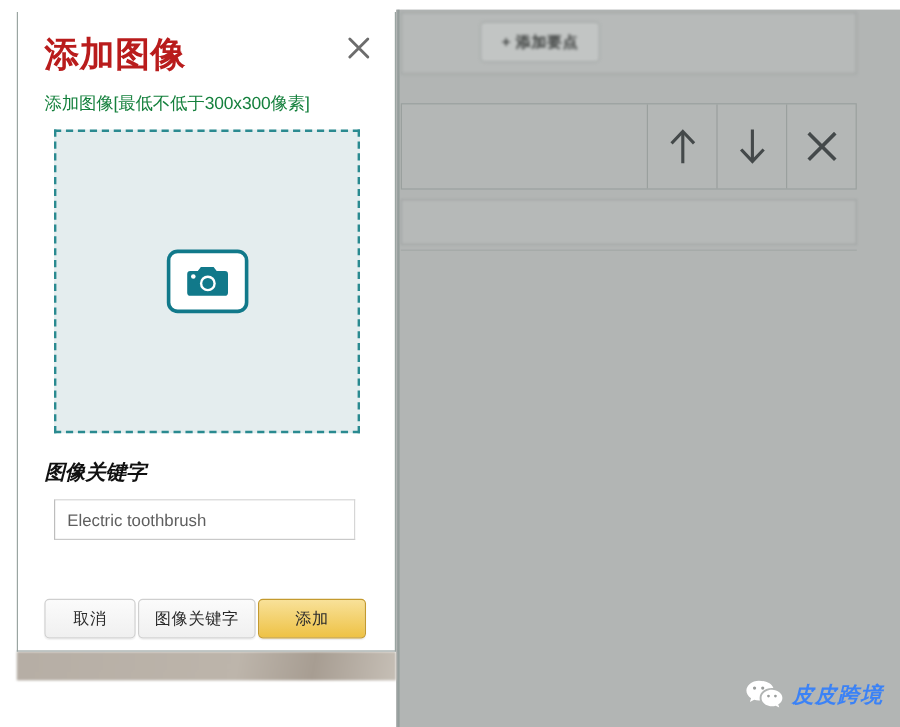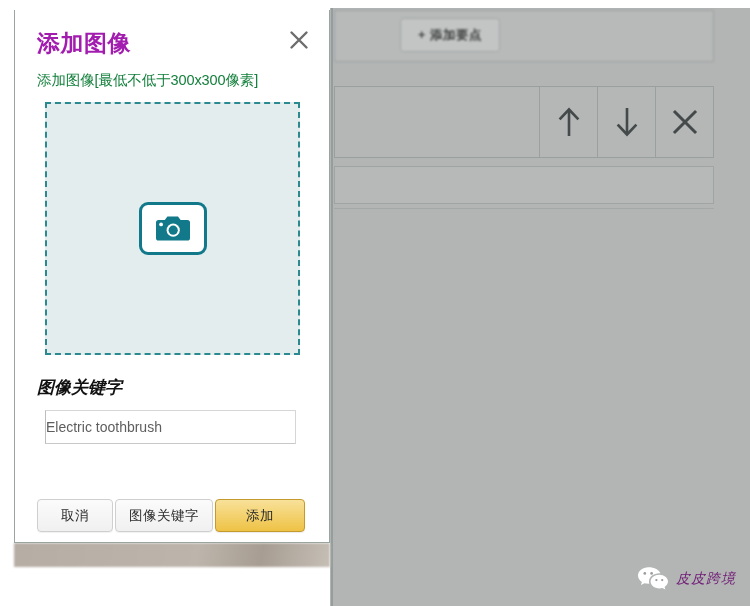--- a/index.html
+++ b/index.html
@@ -149,23 +149,23 @@
     border: 1px solid #9aa5a2;
     border-top: none;
     box-sizing: border-box;
     z-index: 5;
   }
   .dlg-head {
     position: relative;
     padding: 22px 22px 0 22px;
   }
   .dlg-title {
-    font-size: 23px;
+    font-size: 29px;
     font-weight: 700;
-    color: #a21caf;
+    color: #b91c1c;
     line-height: 1;
     letter-spacing: .5px;
   }
   .dlg-close {
     position: absolute;
     right: 16px;
     top: 18px;
     width: 28px;
     height: 28px;
     display: flex;
@@ -213,21 +213,21 @@
     font-weight: 700;
     color: #111111;
     font-style: italic;
   }
   .kw-input {
     display: block;
     margin: 11px 0 0 30px;
     width: 251px;
     height: 34px;
     box-sizing: border-box;
-    padding: 0 0;
+    padding: 0 10px;
     font-family: "Liberation Sans", "DejaVu Sans", sans-serif;
     font-size: 14px;
     color: #5e5e5e;
     background: #ffffff;
     border: 1px solid #d6d6d6;
     border-left-color: #bdbdbd;
     border-bottom-color: #c9c9c9;
     outline: none;
   }
   .kw-input::placeholder { color: #6a6a6a; }
@@ -274,24 +274,24 @@
   .watermark {
     position: absolute;
     right: 14px;
     bottom: 14px;
     display: flex;
     align-items: center;
     gap: 7px;
     z-index: 9;
   }
   .watermark .wm-text {
-    font-size: 14px;
-    font-weight: 400;
+    font-size: 18px;
+    font-weight: 700;
     font-style: italic;
-    color: #701a75;
+    color: #3b82f6;
     letter-spacing: 1px;
   }
   .watermark svg { display: block; }
 </style>
 </head>
 <body>
 
 <div id="backdrop">
   <div class="bg-gray-panel-2"></div>
   <div class="bg-gray-panel"></div>

